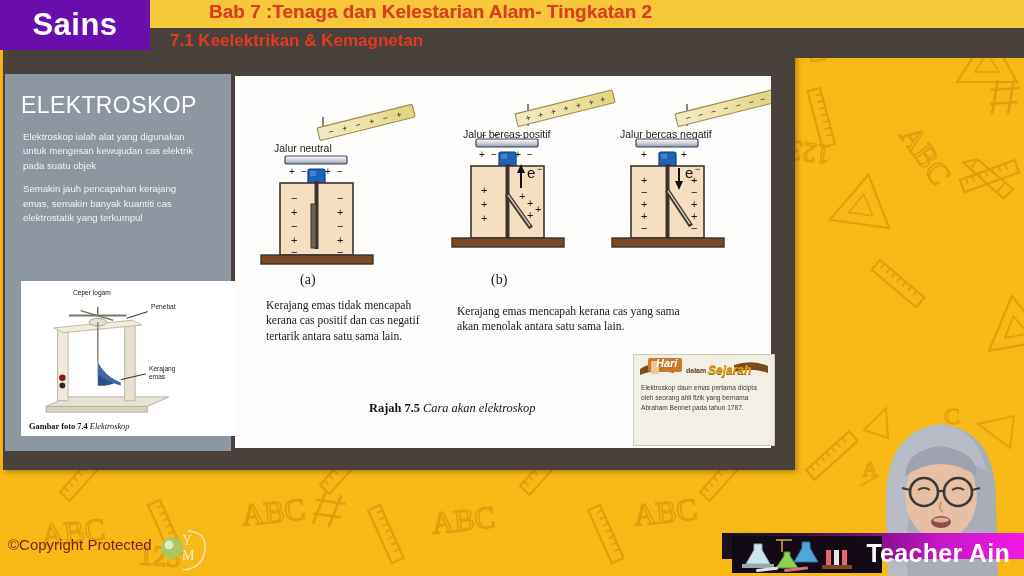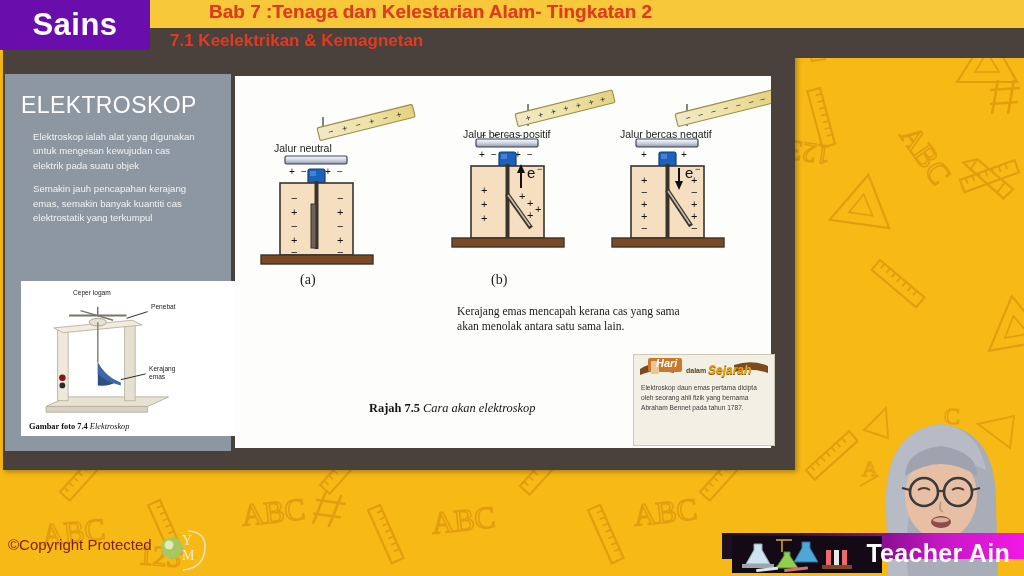--- a/index.html
+++ b/index.html
@@ -44,21 +44,21 @@
     position:absolute;left:3px;top:50px;width:792px;height:420px;
     background:#4A403C;z-index:20;box-shadow:2px 2px 5px rgba(0,0,0,.3);
   }
 
   
   #left-panel{
     position:absolute;left:2px;top:24px;width:226px;height:377px;
     background:#8D97A2;color:#fff;box-sizing:border-box;padding:12px 28px 0 14px;
   }
   #panel-title{font-size:23px;font-weight:400;letter-spacing:.4px;margin:6px 0 11px 2px;}
-  .panel-para{font-size:9.6px;line-height:1.5;margin:0 0 9px 14px;color:#f2f2f2;}
+  .panel-para{font-size:9.6px;line-height:1.5;margin:0 0 9px 4px;color:#f2f2f2;}
 
   
   #photo-card{
     position:absolute;left:16px;top:207px;width:228px;height:155px;
     background:#fff;box-sizing:border-box;padding:4px;overflow:hidden;
   }
   #photo-card .cap{
     position:absolute;left:8px;bottom:5px;color:#111;
     font-family:"Liberation Serif",serif;font-size:8.4px;font-weight:bold;
   }
@@ -422,20 +422,21 @@
           <text x="456" y="144">+</text>
             <text x="456" y="156">−</text>
         </g>
         <rect x="377" y="162" width="112" height="9" fill="#7A4A24" stroke="#3a332c" stroke-width="1.4"></rect>
       </g>
     </svg>
 
     <span class="sub-label" style="left:65px;top:196px;">(a)</span>
     <span class="sub-label" style="left:256px;top:196px;">(b)</span>
 
+    <div class="body-text" style="left:31px;top:222px;width:165px;">Kerajang emas tidak mencapah kerana cas positif dan cas negatif tertarik antara satu sama lain.</div>
     <div class="body-text" style="left:222px;top:228px;width:245px;">Kerajang emas mencapah kerana cas yang sama akan menolak antara satu sama lain.</div>
 
     <div id="rajah"><b>Rajah 7.5 </b><i>Cara akan elektroskop</i></div>
 
     <div id="history-box">
       <svg id="hb-head" viewBox="0 0 132 22" aria-hidden="true">
         <path d="M2 12 Q16 3 36 9 L36 16 Q18 11 2 18 Z" fill="#7B4A1C"></path>
         <path d="M96 8 Q114 2 130 9 L130 16 Q114 10 96 15 Z" fill="#7B4A1C"></path>
         <rect x="10" y="1" width="34" height="14" rx="2" fill="#C9792B"></rect>
         <rect x="13" y="4" width="8" height="13" rx="1" fill="#E8C79A"></rect>

